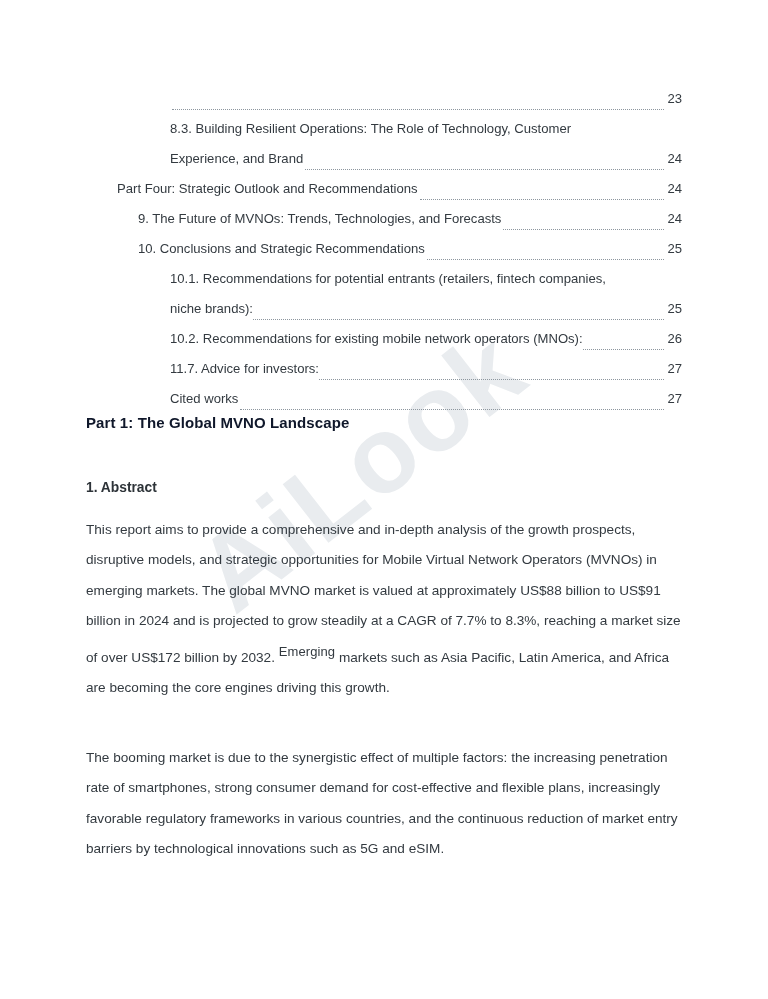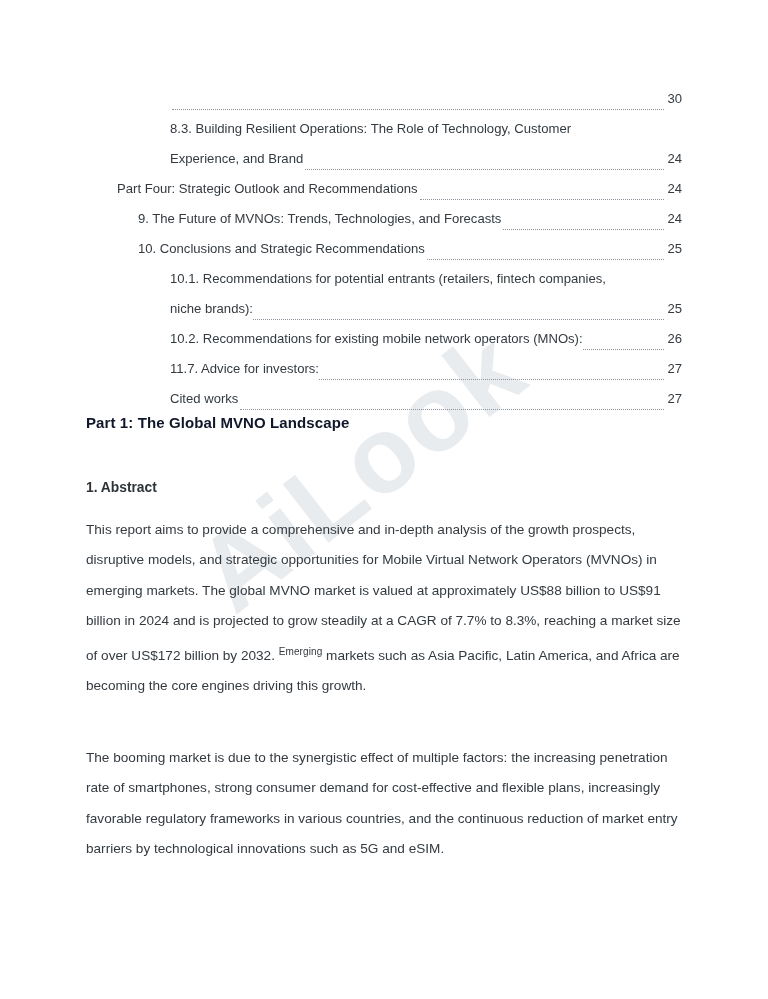--- a/index.html
+++ b/index.html
@@ -123,39 +123,39 @@
     width: 596px;
     font-size: 13.6px;
     line-height: 30.4px;
     color: #333a40;
     margin: 0;
     text-align: left;
   }
   #para-1 { top: 515px; }
   #para-2 { top: 743px; }
   .sup-emerging {
-    font-size: 10px;
+    font-size: 13px;
     vertical-align: 0.45em;
     letter-spacing: 0.1px;
   }
 </style>
 </head>
 <body>
 
 <div id="page">
 
   <div id="watermark">AiLook</div>
 
   <div id="content">
 
     <div class="toc">
 
       <div class="toc-entry lvl-2">
         <span class="leader"></span>
-        <span class="toc-page">30</span>
+        <span class="toc-page">23</span>
       </div>
 
       <div class="toc-block lvl-2">
         <div class="line1">8.3. Building Resilient Operations: The Role of Technology, Customer</div>
         <div class="line2">
           <span class="toc-title">Experience, and Brand</span>
           <span class="leader"></span>
           <span class="toc-page">24</span>
         </div>
       </div>

